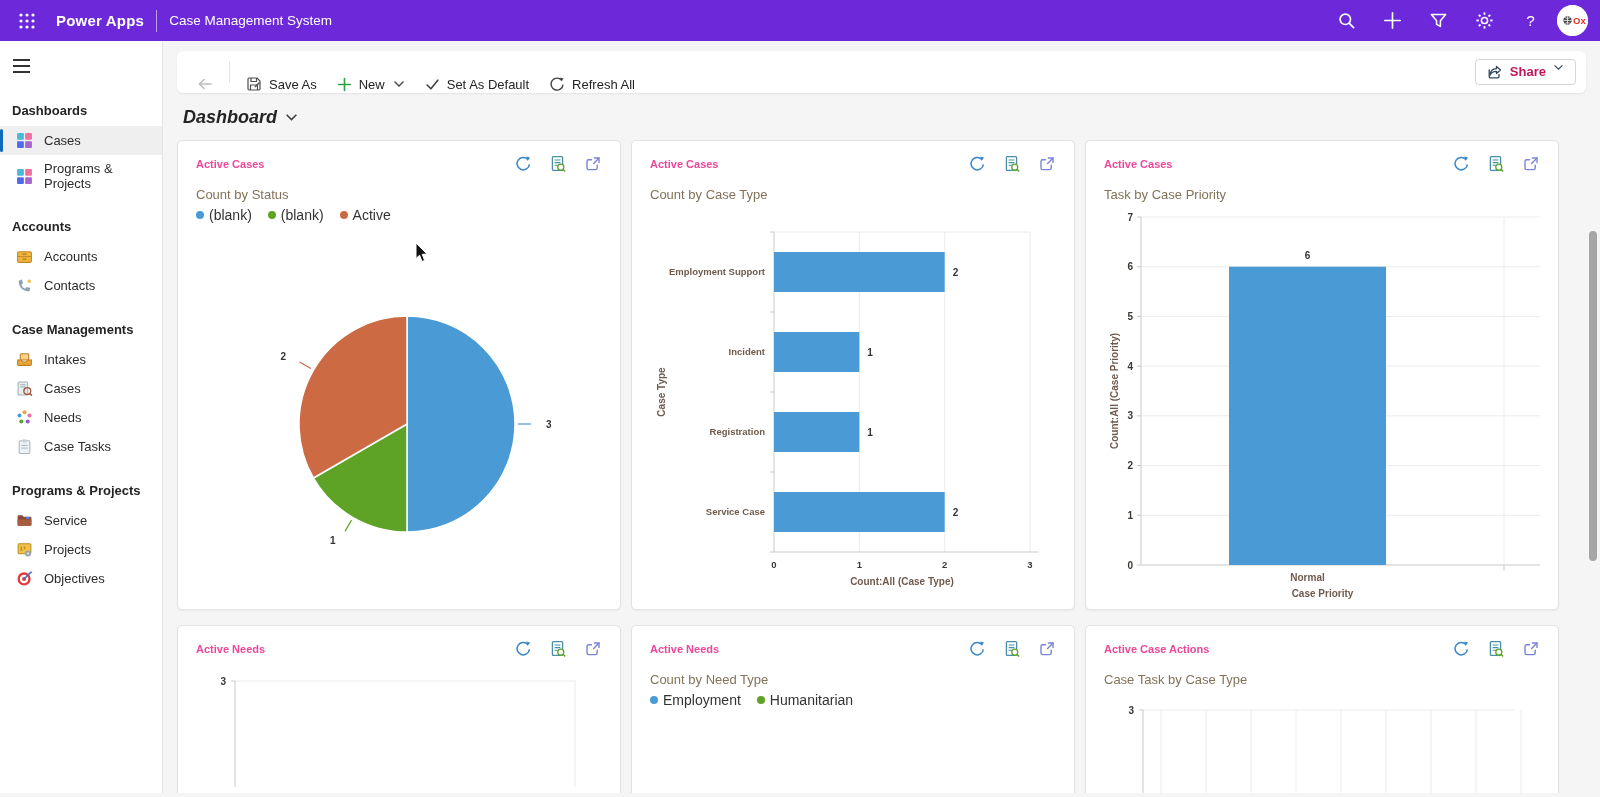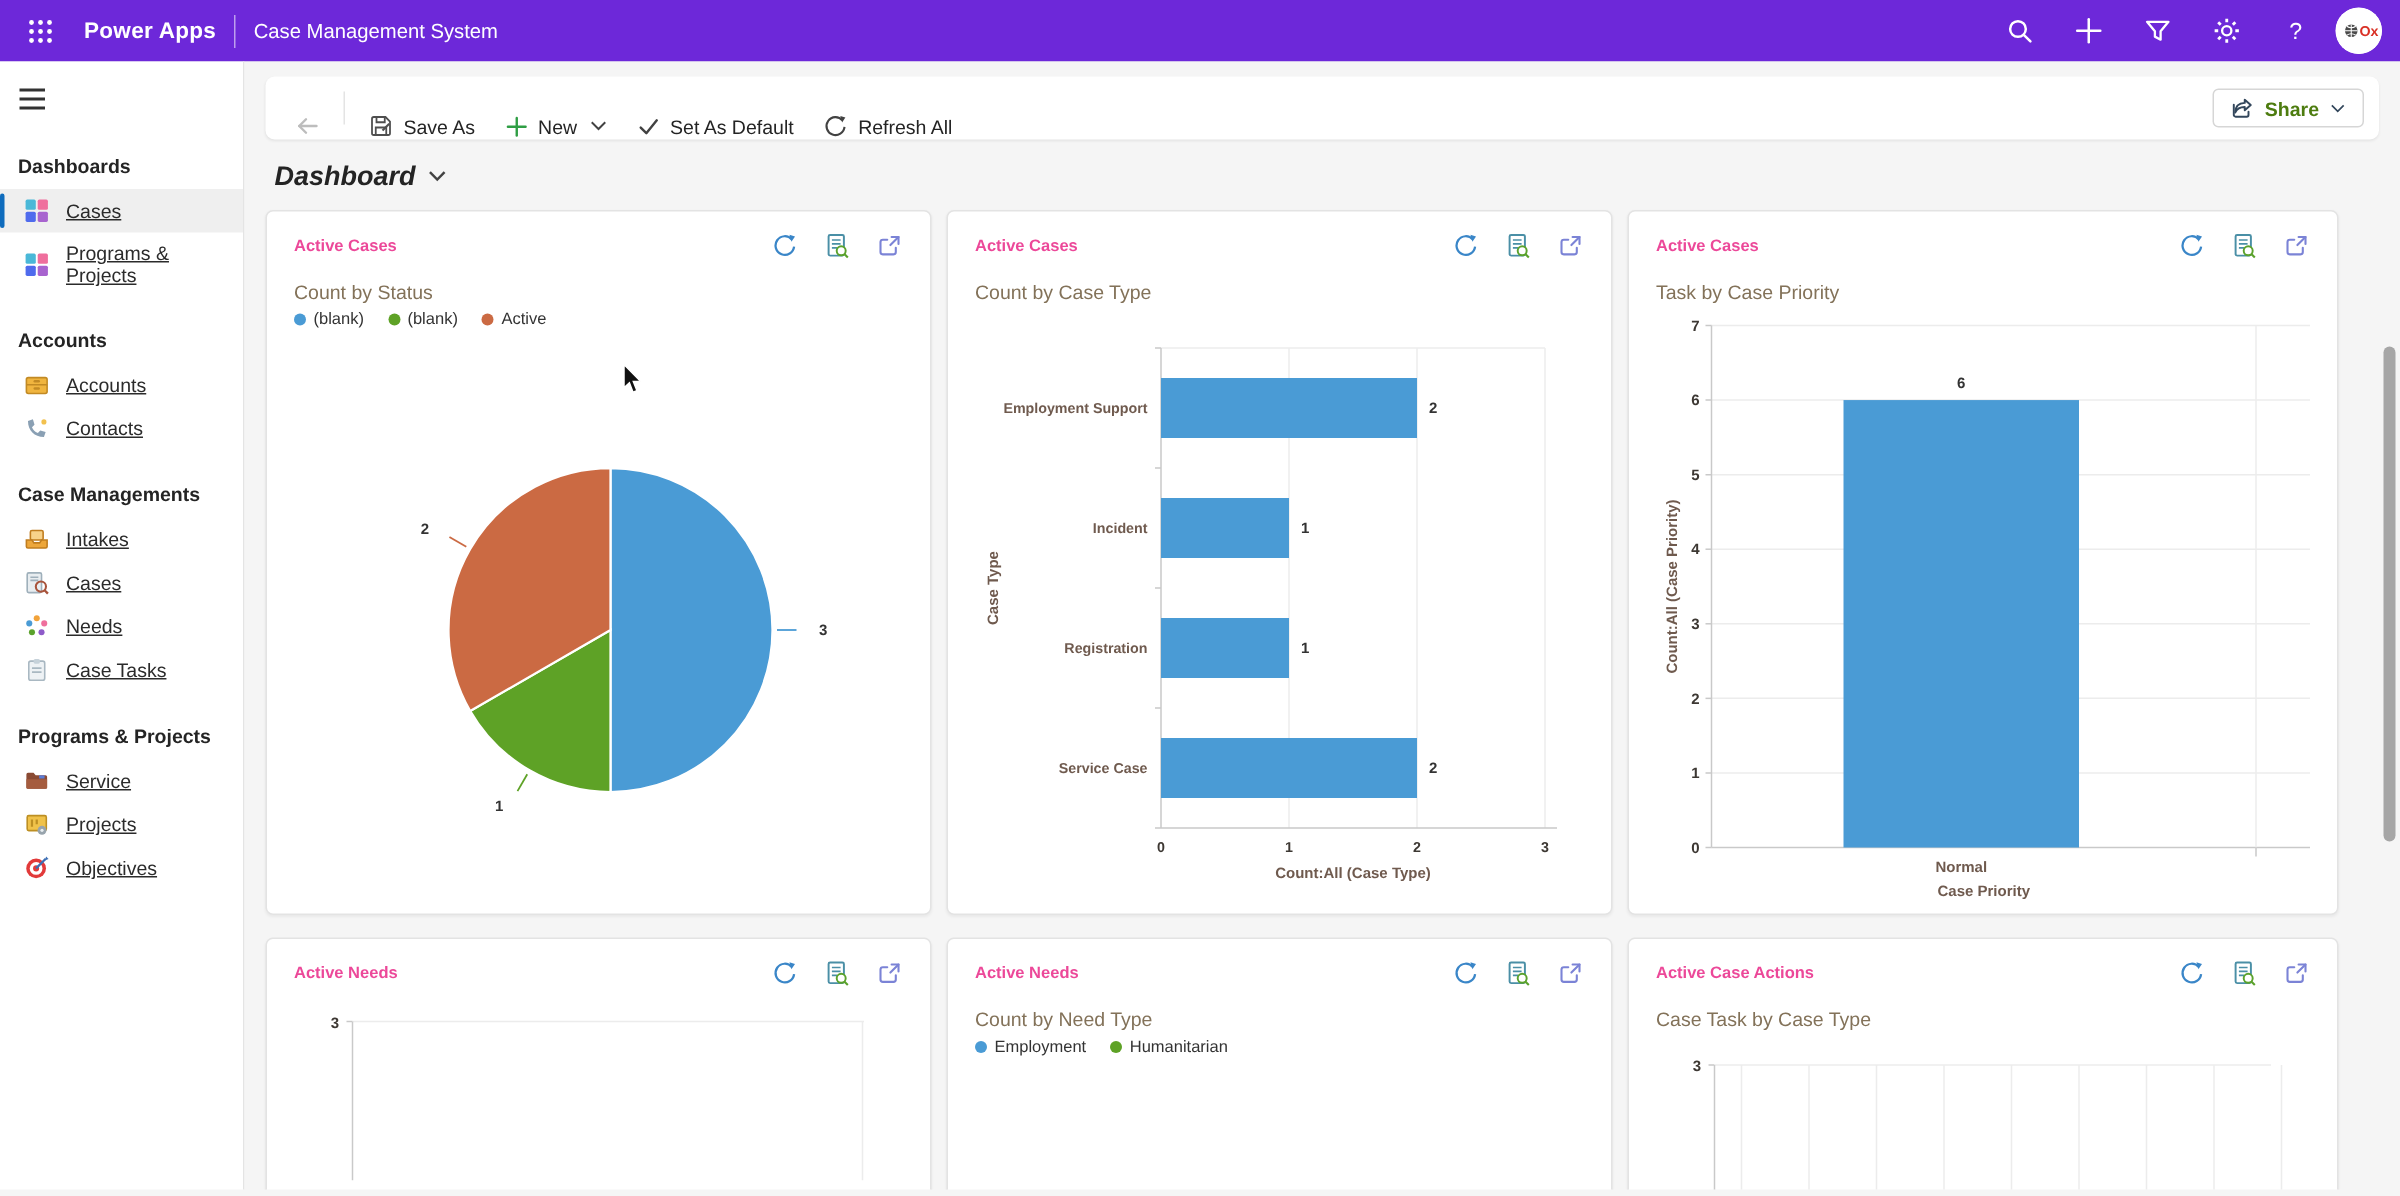--- a/index.html
+++ b/index.html
@@ -17,46 +17,46 @@
   .tb-icon { width:38px; height:38px; display:flex; align-items:center; justify-content:center; cursor:pointer; color:#fff; }
   .avatar { width:31px; height:31px; border-radius:50%; background:#fff; display:flex; align-items:flex-start; justify-content:center; overflow:hidden; cursor:pointer; }
 
   
   .shell { display:flex; height:752px; }
   .sidebar { width:163px; background:#fff; border-right:1px solid #e4e4e4; padding-top:10px; flex:none; }
   .burger { width:34px; height:30px; margin-left:8px; display:flex; flex-direction:column; justify-content:center; gap:4px; cursor:pointer; }
   .burger span { display:block; width:17px; height:1.8px; background:#323232; margin-left:5px; }
   .nav-section { margin-top:14px; }
   .nav-section-title { font-weight:bold; font-size:13px; padding:8px 10px 8px 12px; color:#242424; }
-  .nav-item { display:flex; align-items:center; gap:11px; padding:6px 8px 6px 16px; cursor:pointer; position:relative; color:#2b2b2b;text-decoration:underline; }
+  .nav-item { display:flex; align-items:center; gap:11px; padding:6px 8px 6px 16px; cursor:pointer; position:relative; color:#2b2b2b; }
   .nav-item.selected { background:#efefef; }
   .nav-item.selected::before { content:""; position:absolute; left:0; top:3px; bottom:3px; width:3px; background:#0f6cbd; border-radius:2px; }
   .nav-icon { width:17px; height:17px; flex:none; display:flex; }
 
   
   .main { flex:1; position:relative; background:#f5f5f5; overflow:hidden; }
   .cmdbar { margin:10px 14px 0 14px; height:42px; background:#fff; border-radius:6px; box-shadow:0 1px 2px rgba(0,0,0,.08); display:flex; align-items:center; padding:0 10px; }
   .cmd-btn { display:flex; align-items:center; gap:7px; padding:6px 10px; border-radius:4px; cursor:pointer; color:#242424; background:transparent; border:none; font-size:13px; font-family:inherit;margin-top:24px; }
   .cmd-back { color:#bdbdbd; cursor:default; }
   .cmd-sep { width:1px; height:22px; background:#e4e4e4; margin:0 6px; }
   .cmd-spacer { flex:1; }
-  .share-btn { display:flex; align-items:center; gap:7px; border:1px solid #d6d6d6; border-radius:4px; background:#fff; padding:4px 11px; cursor:pointer; color:#4d7c0f; font-weight:600; font-size:13px; font-family:inherit; }
+  .share-btn { display:flex; gap:7px; border:1px solid #d6d6d6; border-radius:4px; background:#fff; padding:4px 11px; cursor:pointer; color:#be185d; font-weight:600; font-size:13px; font-family:inherit; }
 
   .page-title-row { display:flex; align-items:center; gap:8px; margin:14px 0 12px 20px; cursor:pointer; }
   .page-title { font-size:18px; font-weight:bold; color:#242424;font-style:italic; }
 
   
   .cards { display:grid; grid-template-columns:444px 444px 474px; grid-template-rows:470px 470px; gap:15px 10px; margin:0 0 0 14px; }
   .card { background:#fff; border:1px solid #e3e3e3; border-radius:5px; box-shadow:0 1px 2px rgba(0,0,0,.05); padding:14px 18px; overflow:hidden; }
   .card-head { display:flex; align-items:center; justify-content:space-between; }
   .card-title { font-weight:bold; font-size:11px; color:#ec4899; }
   .card-actions { display:flex; align-items:center; gap:17px; }
   .card-action { width:18px; height:18px; cursor:pointer; display:flex; }
   .card-sub { margin-top:14px; font-size:13px; color:#837259; }
-  .chart-legend { display:flex; align-items:center; gap:16px; margin-top:5px; min-height:0; font-size:11px; color:#333; }
+  .chart-legend { display:flex; align-items:center; gap:16px; margin-top:5px; min-height:0; font-size:14px; color:#333; }
   .legend-item { display:flex; align-items:center; gap:5px; }
   .legend-dot { width:8px; height:8px; border-radius:50%; flex:none; }
   svg.chart { display:block; margin-top:4px; }
 
   
   .sb-track { position:absolute; right:1px; top:50px; bottom:4px; width:10px; }
   .sb-thumb { position:absolute; right:2px; top:140px; width:8px; height:330px; background:#a6a6a6; border-radius:4px; cursor:pointer; }
   .cursor { position:absolute; left:415px; top:242px; pointer-events:none; z-index:50; }
 </style>
 </head>

